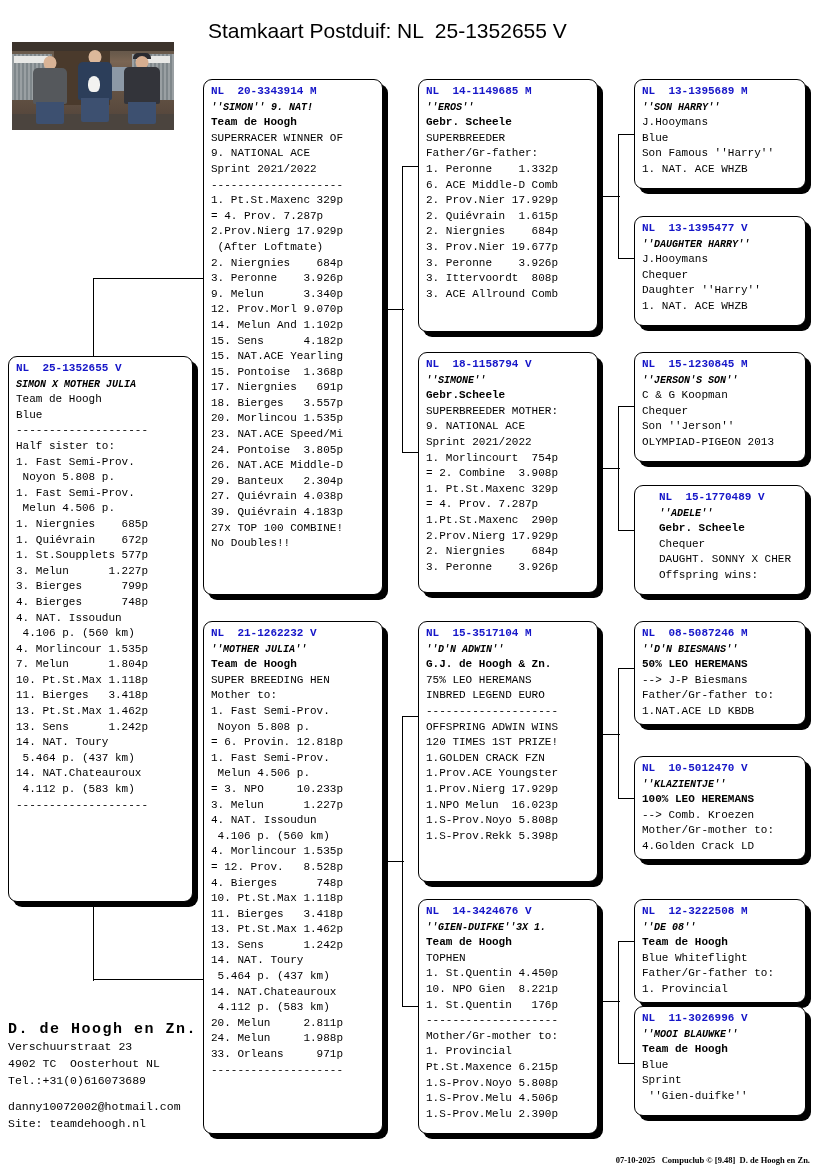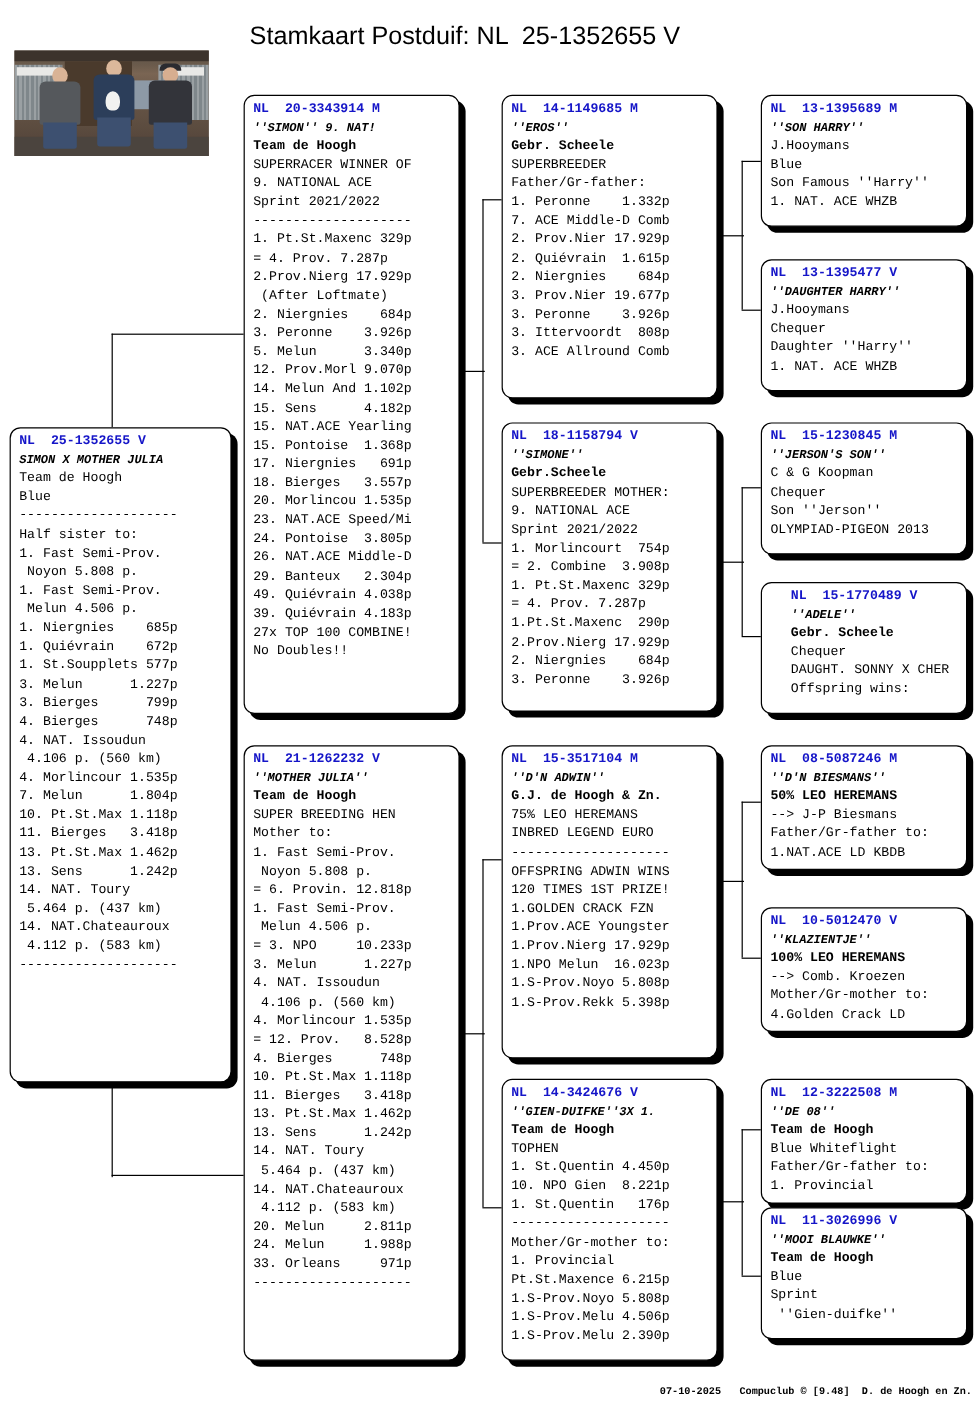--- a/index.html
+++ b/index.html
@@ -86,21 +86,21 @@
   
   #owner{
     position:absolute;left:8px;top:1005px;width:200px;
   }
   #owner .name{font-weight:bold;font-size:15px;letter-spacing:1.5px;white-space:pre;color:#000;}
   #owner .l{font-size:11.5px;white-space:pre;line-height:17px;color:#000;}
   #owner .gap{height:9px;}
   #footer-right{
     position:absolute;right:6px;top:1139px;
     font-size:8.5px;font-weight:bold;white-space:pre;color:#000;
-    font-family:Liberation Mono, monospace;
+    font-family:Liberation Serif, serif;
   }
 </style>
 </head>
 <body>
 
 <div class="page">
 
   <div id="photo">
     <div class="wall"></div>
     <div class="beam"></div>
@@ -212,34 +212,34 @@
         <div class="ln">SUPERRACER WINNER OF</div>
         <div class="ln">9. NATIONAL ACE</div>
         <div class="ln">Sprint 2021/2022</div>
         <div class="ln">--------------------</div>
         <div class="ln">1. Pt.St.Maxenc 329p</div>
         <div class="ln">= 4. Prov. 7.287p</div>
         <div class="ln">2.Prov.Nierg 17.929p</div>
         <div class="ln"> (After Loftmate)</div>
         <div class="ln">2. Niergnies    684p</div>
         <div class="ln">3. Peronne    3.926p</div>
-        <div class="ln">5. Melun      3.340p</div>
+        <div class="ln">9. Melun      3.340p</div>
         <div class="ln">12. Prov.Morl 9.070p</div>
         <div class="ln">14. Melun And 1.102p</div>
         <div class="ln">15. Sens      4.182p</div>
         <div class="ln">15. NAT.ACE Yearling</div>
         <div class="ln">15. Pontoise  1.368p</div>
         <div class="ln">17. Niergnies   691p</div>
         <div class="ln">18. Bierges   3.557p</div>
         <div class="ln">20. Morlincou 1.535p</div>
         <div class="ln">23. NAT.ACE Speed/Mi</div>
         <div class="ln">24. Pontoise  3.805p</div>
         <div class="ln">26. NAT.ACE Middle-D</div>
         <div class="ln">29. Banteux   2.304p</div>
-        <div class="ln">49. Quiévrain 4.038p</div>
+        <div class="ln">27. Quiévrain 4.038p</div>
         <div class="ln">39. Quiévrain 4.183p</div>
         <div class="ln">27x TOP 100 COMBINE!</div>
         <div class="ln">No Doubles!!</div>
       </div>
   </div>
 
   <div class="card" id="card-mother" style="left:203px;top:605px;width:180px;height:513px;">
     <div class="ring">NL  21-1262232 V</div>
     <div class="nick">''MOTHER JULIA''</div>
     <div>
@@ -278,21 +278,21 @@
   <div class="card" style="left:418px;top:63px;width:180px;height:253px;">
     <div class="ring">NL  14-1149685 M</div>
     <div class="nick">''EROS''</div>
     <div>
         <div class="bold">Gebr. Scheele</div>
       </div>
     <div>
         <div class="ln">SUPERBREEDER</div>
         <div class="ln">Father/Gr-father:</div>
         <div class="ln">1. Peronne    1.332p</div>
-        <div class="ln">7. ACE Middle-D Comb</div>
+        <div class="ln">6. ACE Middle-D Comb</div>
         <div class="ln">2. Prov.Nier 17.929p</div>
         <div class="ln">2. Quiévrain  1.615p</div>
         <div class="ln">2. Niergnies    684p</div>
         <div class="ln">3. Prov.Nier 19.677p</div>
         <div class="ln">3. Peronne    3.926p</div>
         <div class="ln">3. Ittervoordt  808p</div>
         <div class="ln">3. ACE Allround Comb</div>
       </div>
   </div>
 
@@ -453,16 +453,25 @@
     <div>
         <div class="bold">Team de Hoogh</div>
       </div>
     <div>
         <div class="ln">Blue</div>
         <div class="ln">Sprint</div>
         <div class="ln"> ''Gien-duifke''</div>
       </div>
   </div>
 
+  <div id="owner">
+    <div class="name">D. de Hoogh en Zn.</div>
+    <div class="l">Verschuurstraat 23</div>
+    <div class="l">4902 TC  Oosterhout NL</div>
+    <div class="l">Tel.:+31(0)616073689</div>
+    <div class="gap"></div>
+    <div class="l">danny10072002@hotmail.com</div>
+    <div class="l">Site: teamdehoogh.nl</div>
+  </div>
 
   <div id="footer-right">07-10-2025   Compuclub © [9.48]  D. de Hoogh en Zn.</div>
 
 </div>
 
 </body></html>

